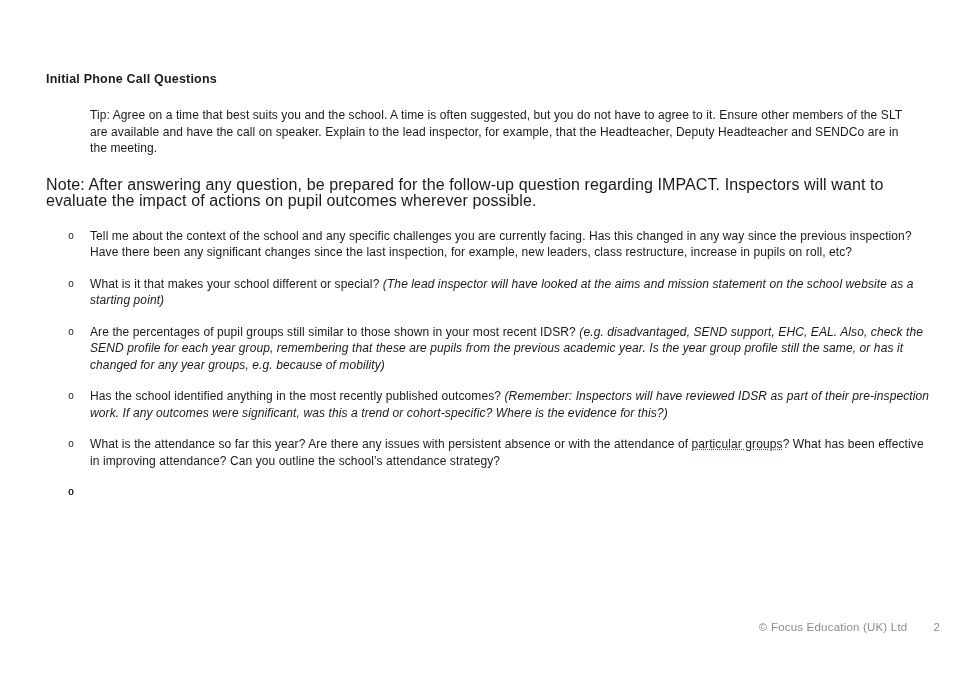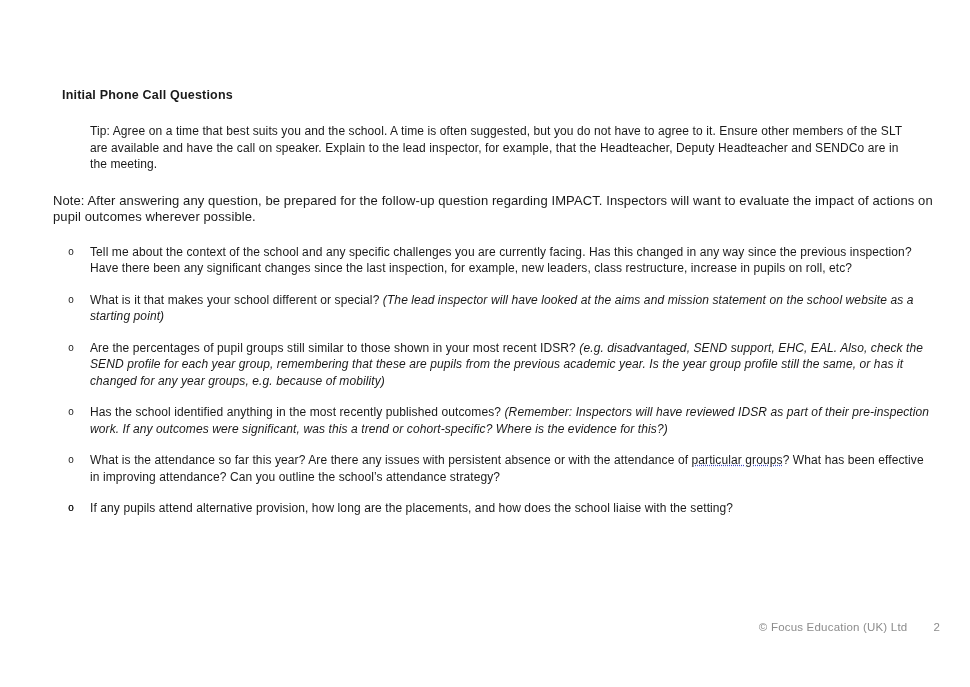--- a/index.html
+++ b/index.html
@@ -14,33 +14,33 @@
   }
   .page {
     position: relative;
     width: 970px;
     height: 687px;
     padding: 72px 35px 0 46px;
   }
   .doc-heading {
     font-size: 12.5px;
     font-weight: bold;
-    margin: 16px;
+    margin: 0;
     letter-spacing: 0.2px;
   }
   .tip {
     font-size: 12px;
     line-height: 16.5px;
     margin: 21px 32px 0 44px;
     letter-spacing: 0.1px;
   }
   .note {
-    font-size: 13px;
+    font-size: 16px;
     line-height: 16.5px;
-    margin: 20px 0 0 7px;
+    margin: 20px 0 0 0;
     letter-spacing: 0.1px;
   }
   .section-heading {
     font-size: 12px;
     font-weight: normal;
     text-decoration: underline;
     margin: 21px 0 0 44px;
     letter-spacing: 0.1px;
   }
   ul.questions {
@@ -90,20 +90,20 @@
   <p class="note">Note: After answering any question, be prepared for the follow-up question regarding IMPACT. Inspectors will want to evaluate the impact of actions on pupil outcomes wherever possible.</p>
 
 
   <ul class="questions" id="questions-list">
       <li><span class="bullet">o</span><span><span class="seg-normal">Tell me about the context of the school and any specific challenges you are currently facing. Has this changed in any way since the previous inspection? Have there been any significant changes since the last inspection, for example, new leaders, class restructure, increase in pupils on roll, etc?</span></span></li>
       <li><span class="bullet">o</span><span><span class="seg-normal">What is it that makes your school different or special? </span><span class="seg-italic">(The lead inspector will have looked at the aims and mission statement on the school website as a starting point)</span></span></li>
       <li><span class="bullet">o</span><span><span class="seg-normal">Are the percentages of pupil groups still similar to those shown in your most recent IDSR? </span><span class="seg-italic">(e.g. disadvantaged, SEND support, EHC, EAL. Also, check the SEND profile for each year group, remembering that these are pupils from the previous academic year. Is the year group profile still the same, or has it changed for any year groups, e.g. because of mobility)</span></span></li>
       <li><span class="bullet">o</span><span><span class="seg-normal">Has the school identified anything in the most recently published outcomes? </span><span class="seg-italic">(Remember: Inspectors will have reviewed IDSR as part of their pre-inspection work. If any outcomes were significant, was this a trend or cohort-specific? Where is the evidence for this?)</span></span></li>
       <li><span class="bullet">o</span><span><span class="seg-normal">What is the attendance so far this year? Are there any issues with persistent absence or with the attendance of </span><span class="seg-grammar" style="text-decoration-color: rgb(59, 72, 200);">particular groups</span><span class="seg-normal">? What has been effective in improving attendance? Can you outline the school’s attendance strategy?</span></span></li>
       <li><span class="bullet">o</span></li>
-      <li><span class="bullet">o</span><span><span class="seg-normal">If any pupils attend alternative provision, how long are the placements, and how does the school liaise with the setting?</span></span></li>
+      <li><span class="bullet">o</span></li>
     </ul>
 
   <div class="footer" style="color: rgb(140, 140, 140);">
     <span class="copyright">© Focus Education (UK) Ltd</span><span>2</span>
   </div>
 
 </div>
 
 </body></html>

